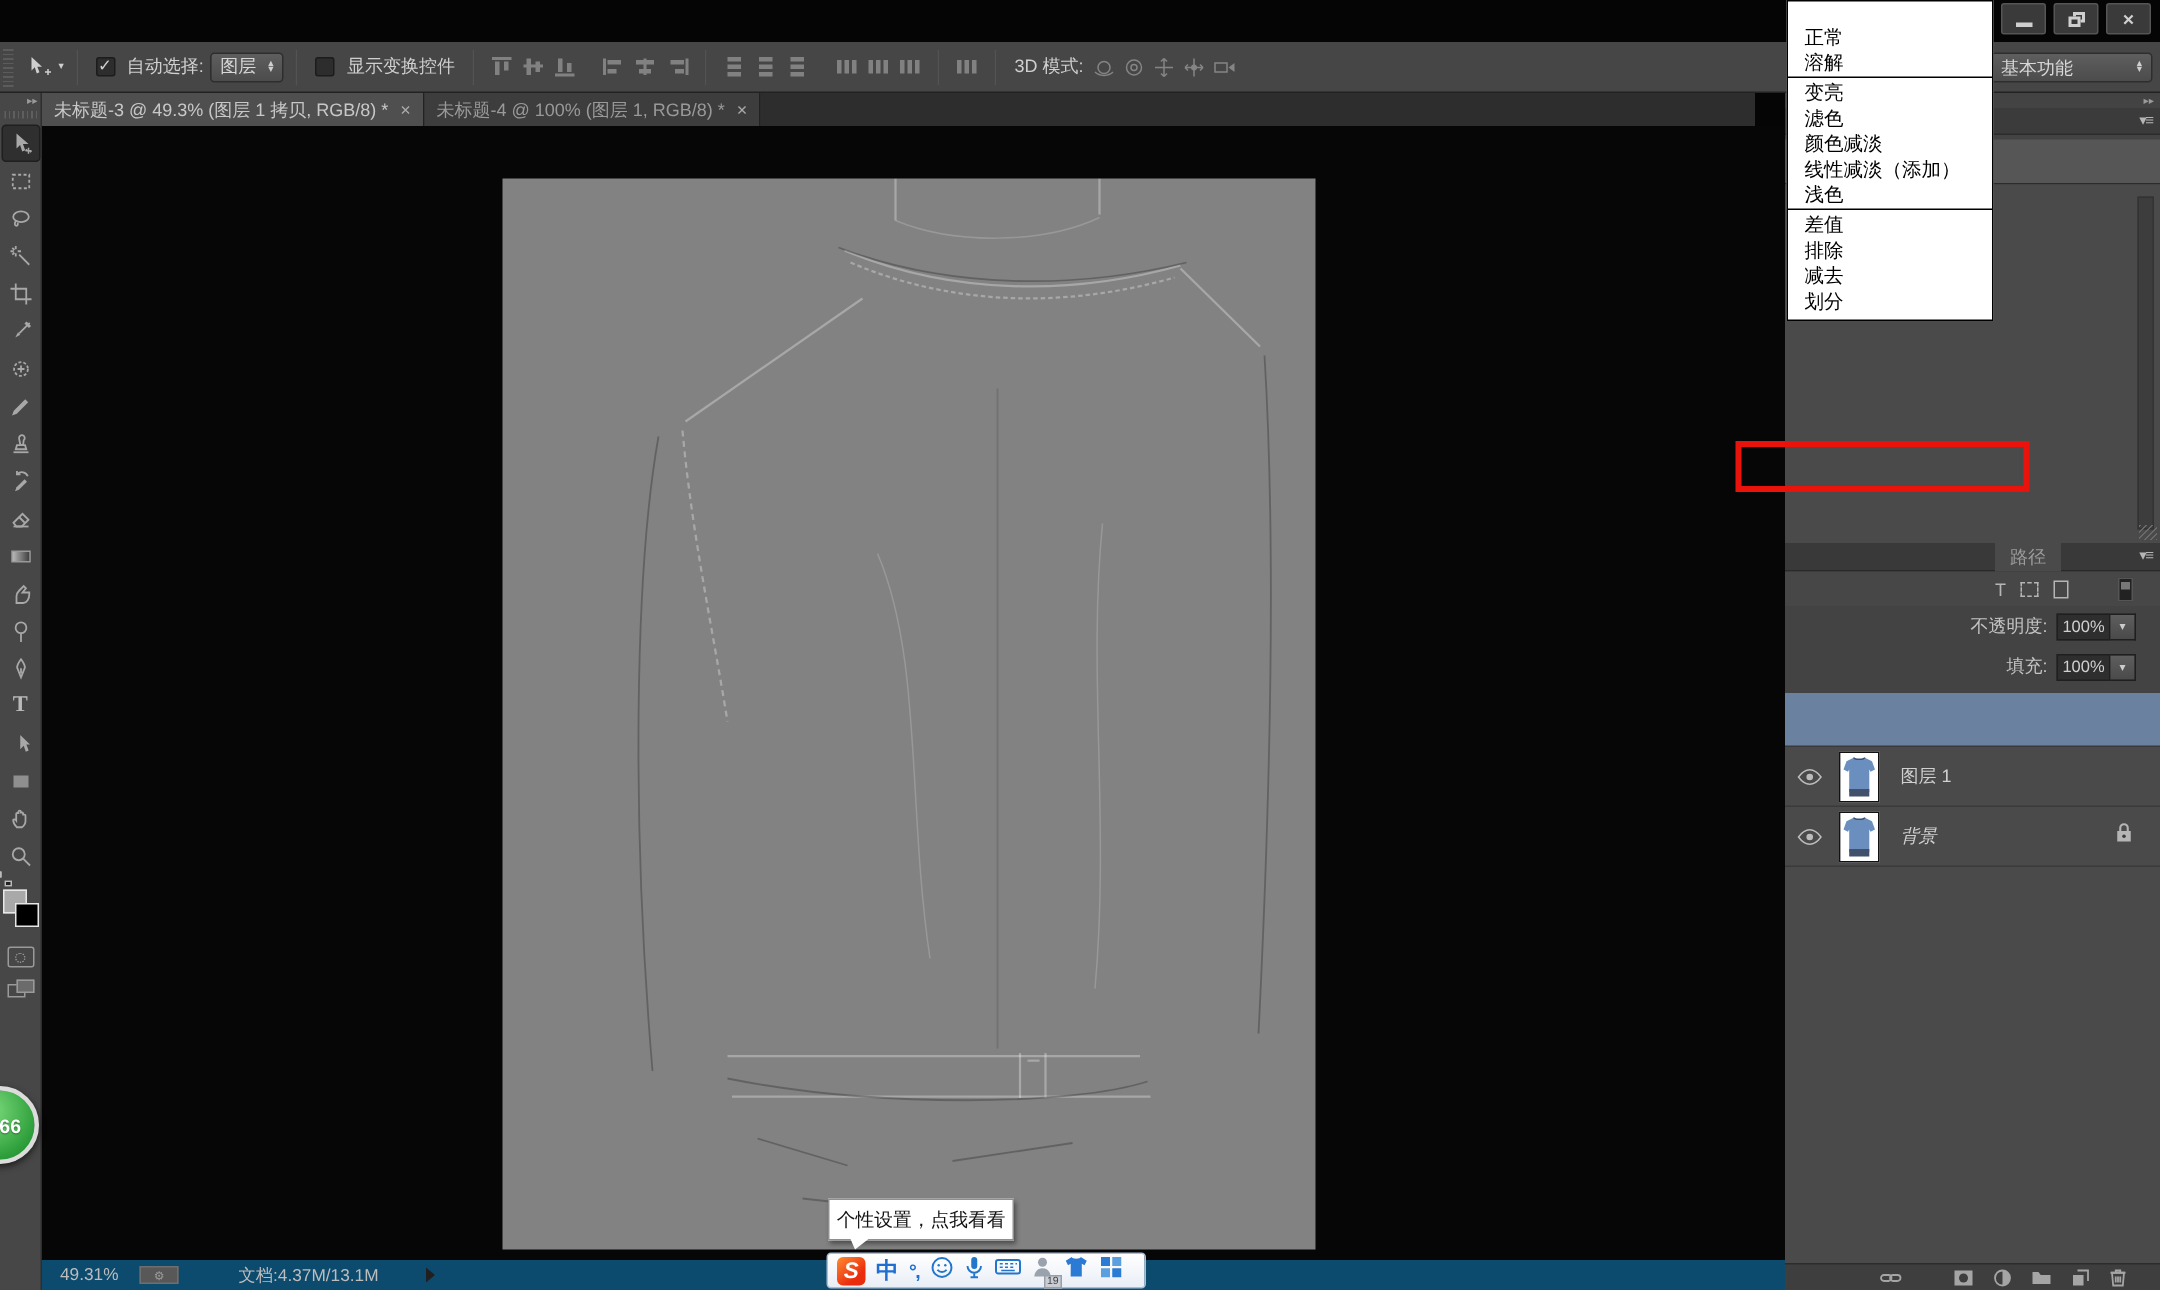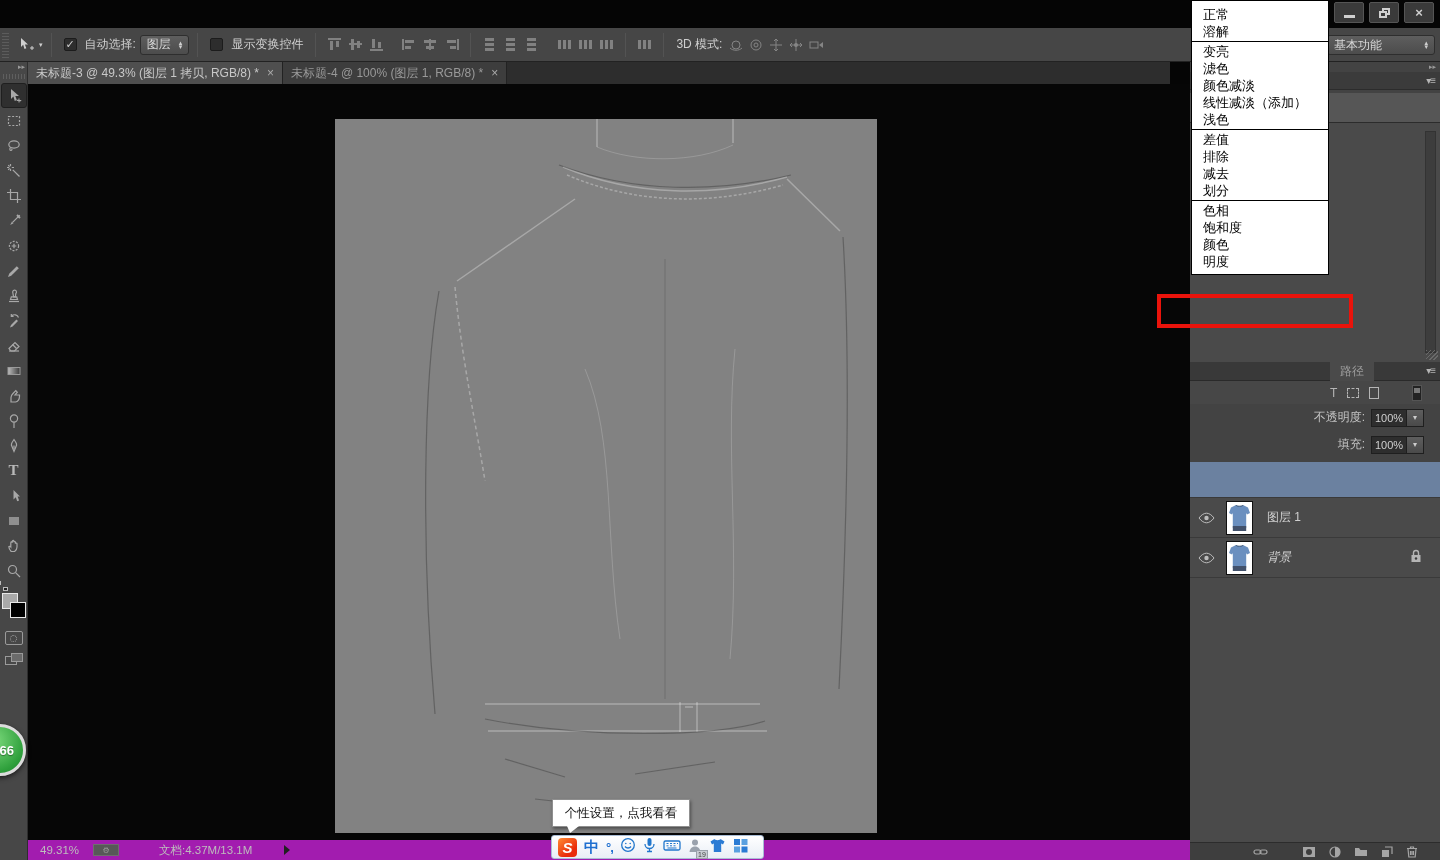--- a/index.html
+++ b/index.html
@@ -106,38 +106,38 @@
   .layer-name{color:#d0d0d0;font-size:12px;margin-left:14px;}
   .bg-italic{font-style:italic;}
   .lock-cell{margin-left:auto;margin-right:18px;}
   .dk-empty{position:absolute;left:0;top:516px;width:250px;bottom:18px;background:#4a4a4a;}
   .dk-bottombar{position:absolute;left:0;bottom:0;width:250px;height:18px;background:#3e3e3e;border-top:1px solid #2c2c2c;display:flex;align-items:center;justify-content:flex-end;gap:13px;padding-right:22px;}
   .bb-ico{display:flex;align-items:center;justify-content:center;height:16px;}
   .bb-ico svg{stroke:#a5a5a5;fill:none;stroke-width:1.2;}
   .fx-label{color:#a5a5a5;font-size:11px;font-style:italic;font-family:"Liberation Serif","DejaVu Serif",serif;margin-top:28px;}
 
   
-  #blendmenu{position:absolute;left:1191px;top:0;width:138px;background:#fff;border:1px solid #000;z-index:10;padding:4px 0 3px;}
+  #blendmenu{position:absolute;left:1191px;top:0;width:138px;background:#fff;border:1px solid #000;z-index:10;padding:14px 0 3px;}
   .grp{padding:1px 0;}
   .grp + .grp{border-top:1px solid #000;}
   .mi{height:17px;line-height:17px;font-size:13px;color:#000;padding-left:11px;white-space:nowrap;}
   .mi.sel{background:#2f95f2;color:#fff;outline:1px dotted #9cc7ef;outline-offset:-1px;}
 
   
   #red-annot{position:absolute;left:1157px;top:294px;width:196px;height:34px;border:4px solid #ea130b;z-index:11;}
 
   
-  #statusbar{position:absolute;left:28px;top:840px;width:1162px;height:20px;background:#a21caf;display:flex;align-items:center;color:#bdbdbd;font-size:11.5px;z-index:2;}
+  #statusbar{position:absolute;left:28px;top:840px;width:1162px;height:20px;background:#0c4a6e;display:flex;align-items:center;color:#bdbdbd;font-size:11.5px;z-index:2;}
   #zoom-level{margin-left:12px;}
   .sb-widget{width:26px;height:12px;background:#585858;border:1px solid #6e6e6e;margin-left:14px;color:#9a9a9a;font-size:8px;line-height:11px;text-align:center;}
   #doc-info{margin-left:40px;}
   .sb-arrow{width:0;height:0;border-left:6px solid #202020;border-top:5px solid transparent;border-bottom:5px solid transparent;margin-left:32px;}
 
   
-  #ime-tooltip{position:absolute;left:552px;top:799px;width:138px;height:28px;background:#fff;border:1px solid #8f8f8f;box-shadow:1px 2px 3px rgba(0,0,0,.4);color:#111;font-size:12.5px;display:flex;align-items:center;justify-content:center;z-index:12;}
+  #ime-tooltip{position:absolute;left:552px;top:799px;width:124px;height:28px;background:#fff;border:1px solid #8f8f8f;box-shadow:1px 2px 3px rgba(0,0,0,.4);color:#111;font-size:12.5px;display:flex;align-items:center;justify-content:center;z-index:12;}
   #ime-tooltip:after{content:"";position:absolute;left:14px;top:100%;border:7px solid transparent;border-top-color:#fff;border-left-width:3px;border-right-width:9px;}
   #ime-bar{position:absolute;left:551px;top:835px;width:213px;height:24px;background:linear-gradient(#ffffff,#e9eef6);border:1px solid #a9bdd6;border-radius:3px;display:flex;align-items:center;gap:7px;padding:0 6px;z-index:12;}
   #sogou-logo{width:19px;height:19px;border-radius:4px;background:linear-gradient(140deg,#ff8c33,#ea2c0c 70%);color:#fff;font-weight:bold;font-size:15px;font-style:italic;display:flex;align-items:center;justify-content:center;}
   .ime-zh{color:#1f6fd0;font-size:15px;font-weight:bold;}
   .ime-punct{color:#1f6fd0;font-size:13px;font-weight:bold;letter-spacing:-1px;}
   .ime-svg svg{stroke:#2277cc;fill:none;stroke-width:1.3;}
   .ime-person{position:relative;}
   .ime-badge{position:absolute;right:-6px;bottom:-2px;background:#c9cdd4;color:#444;font-size:7px;padding:0 1px;border:1px solid #9aa0aa;line-height:7px;}
 
   
@@ -605,26 +605,20 @@
       <div class="mi">颜色减淡</div>
       <div class="mi">线性减淡（添加）</div>
       <div class="mi">浅色</div>
     </div>
     <div class="grp">
       <div class="mi">差值</div>
       <div class="mi">排除</div>
       <div class="mi">减去</div>
       <div class="mi">划分</div>
     </div>
-    <div class="grp">
-      <div class="mi">色相</div>
-      <div class="mi">饱和度</div>
-      <div class="mi">颜色</div>
-      <div class="mi">明度</div>
-    </div>
   </div>
 
   <div id="red-annot"></div>
 
   <div id="statusbar">
     <span id="zoom-level">49.31%</span>
     <span class="sb-widget">⚙</span>
     <span id="doc-info">文档:4.37M/13.1M</span>
     <span class="sb-arrow"></span>
   </div>

